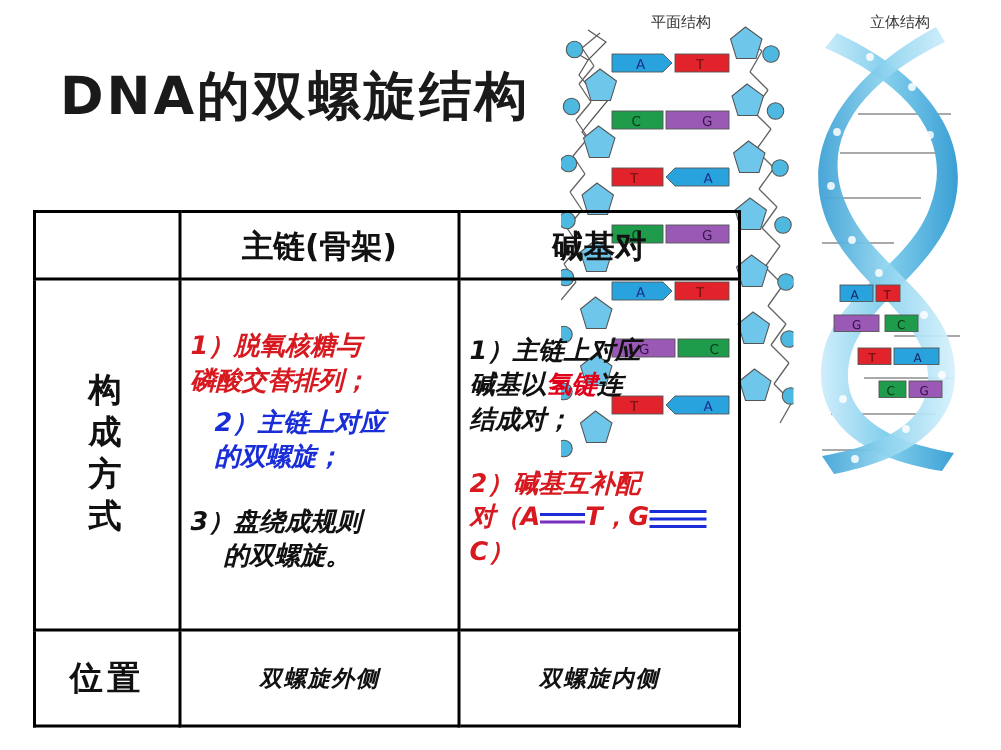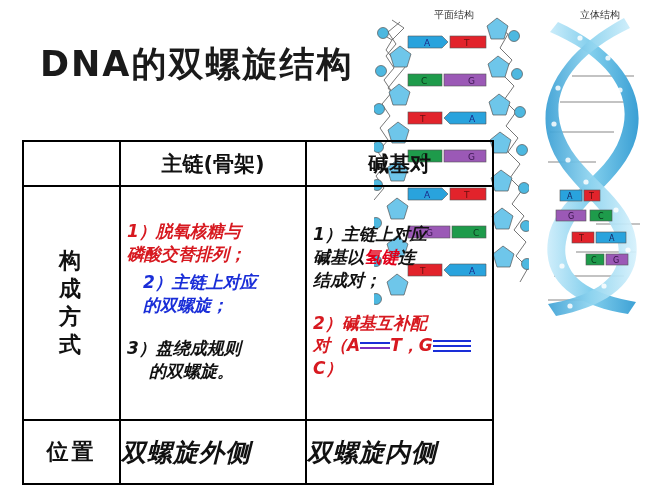--- a/index.html
+++ b/index.html
@@ -66,22 +66,23 @@
   }
   .pos-label {
     text-align: center;
     font-family: "DejaVu Sans", sans-serif;
     font-size: 22px;
     font-weight: bold;
     color: #111;
     letter-spacing: 3px;
   }
   .pos-value {
-    font-family: "DejaVu Sans", sans-serif;
-    font-size: 25px;
+    text-align: center;
+    font-family: "DejaVu Sans", sans-serif;
+    font-size: 15px;
     font-weight: bold;
     font-style: italic;
     color: #111;
     letter-spacing: 1px;
   }
 
   .cell-inner {
     padding: 6px 4px 4px 6px;
     font-family: "DejaVu Sans", sans-serif;
     font-weight: bold;

